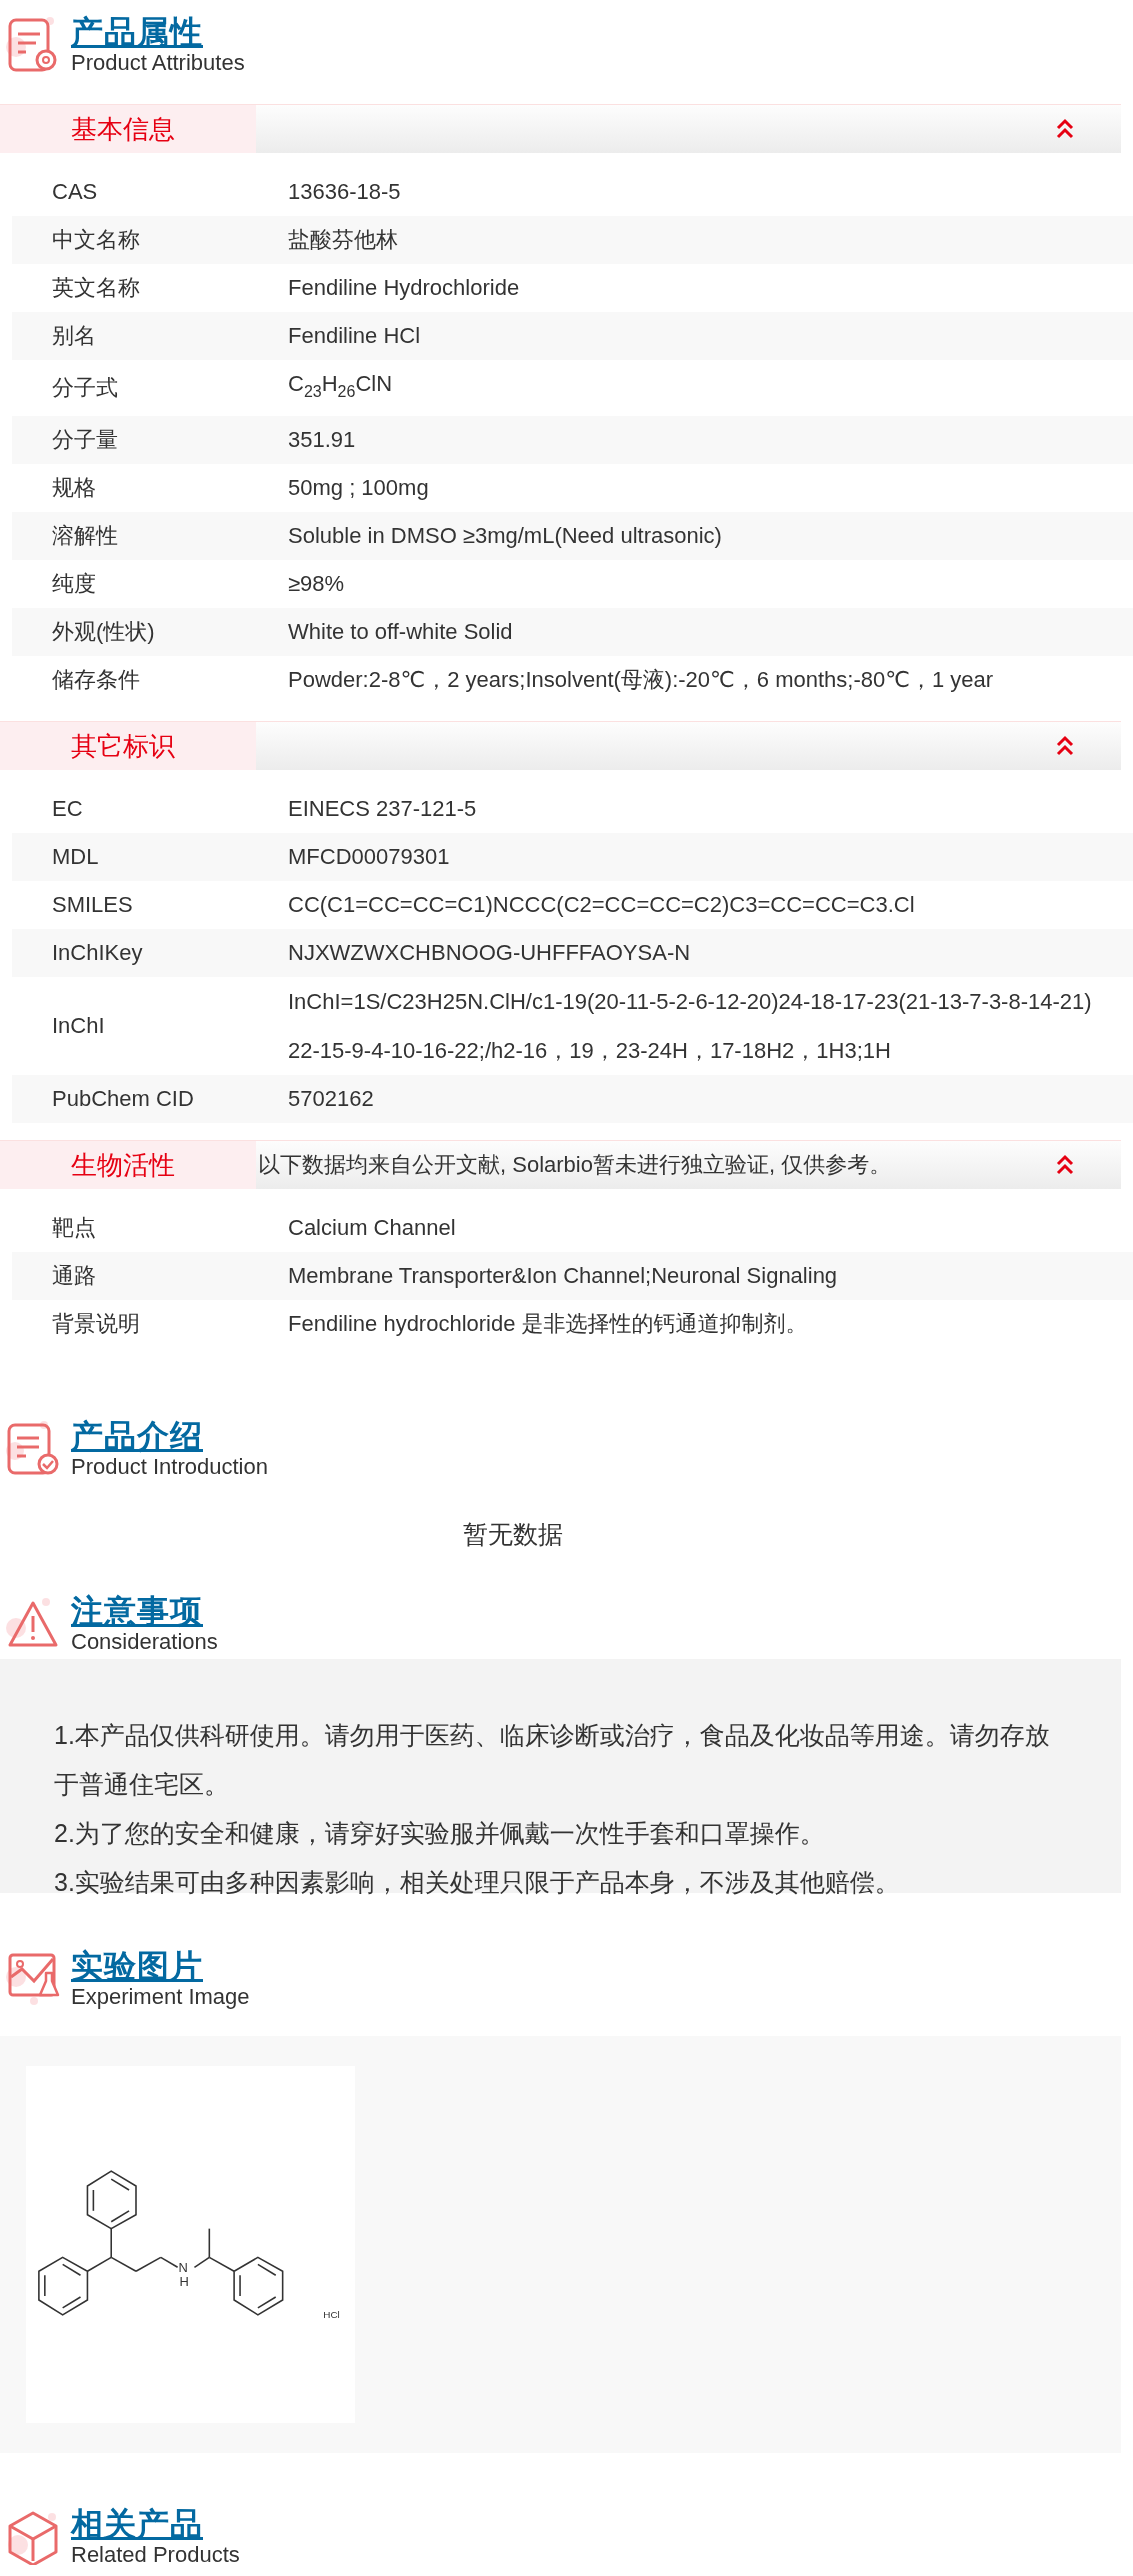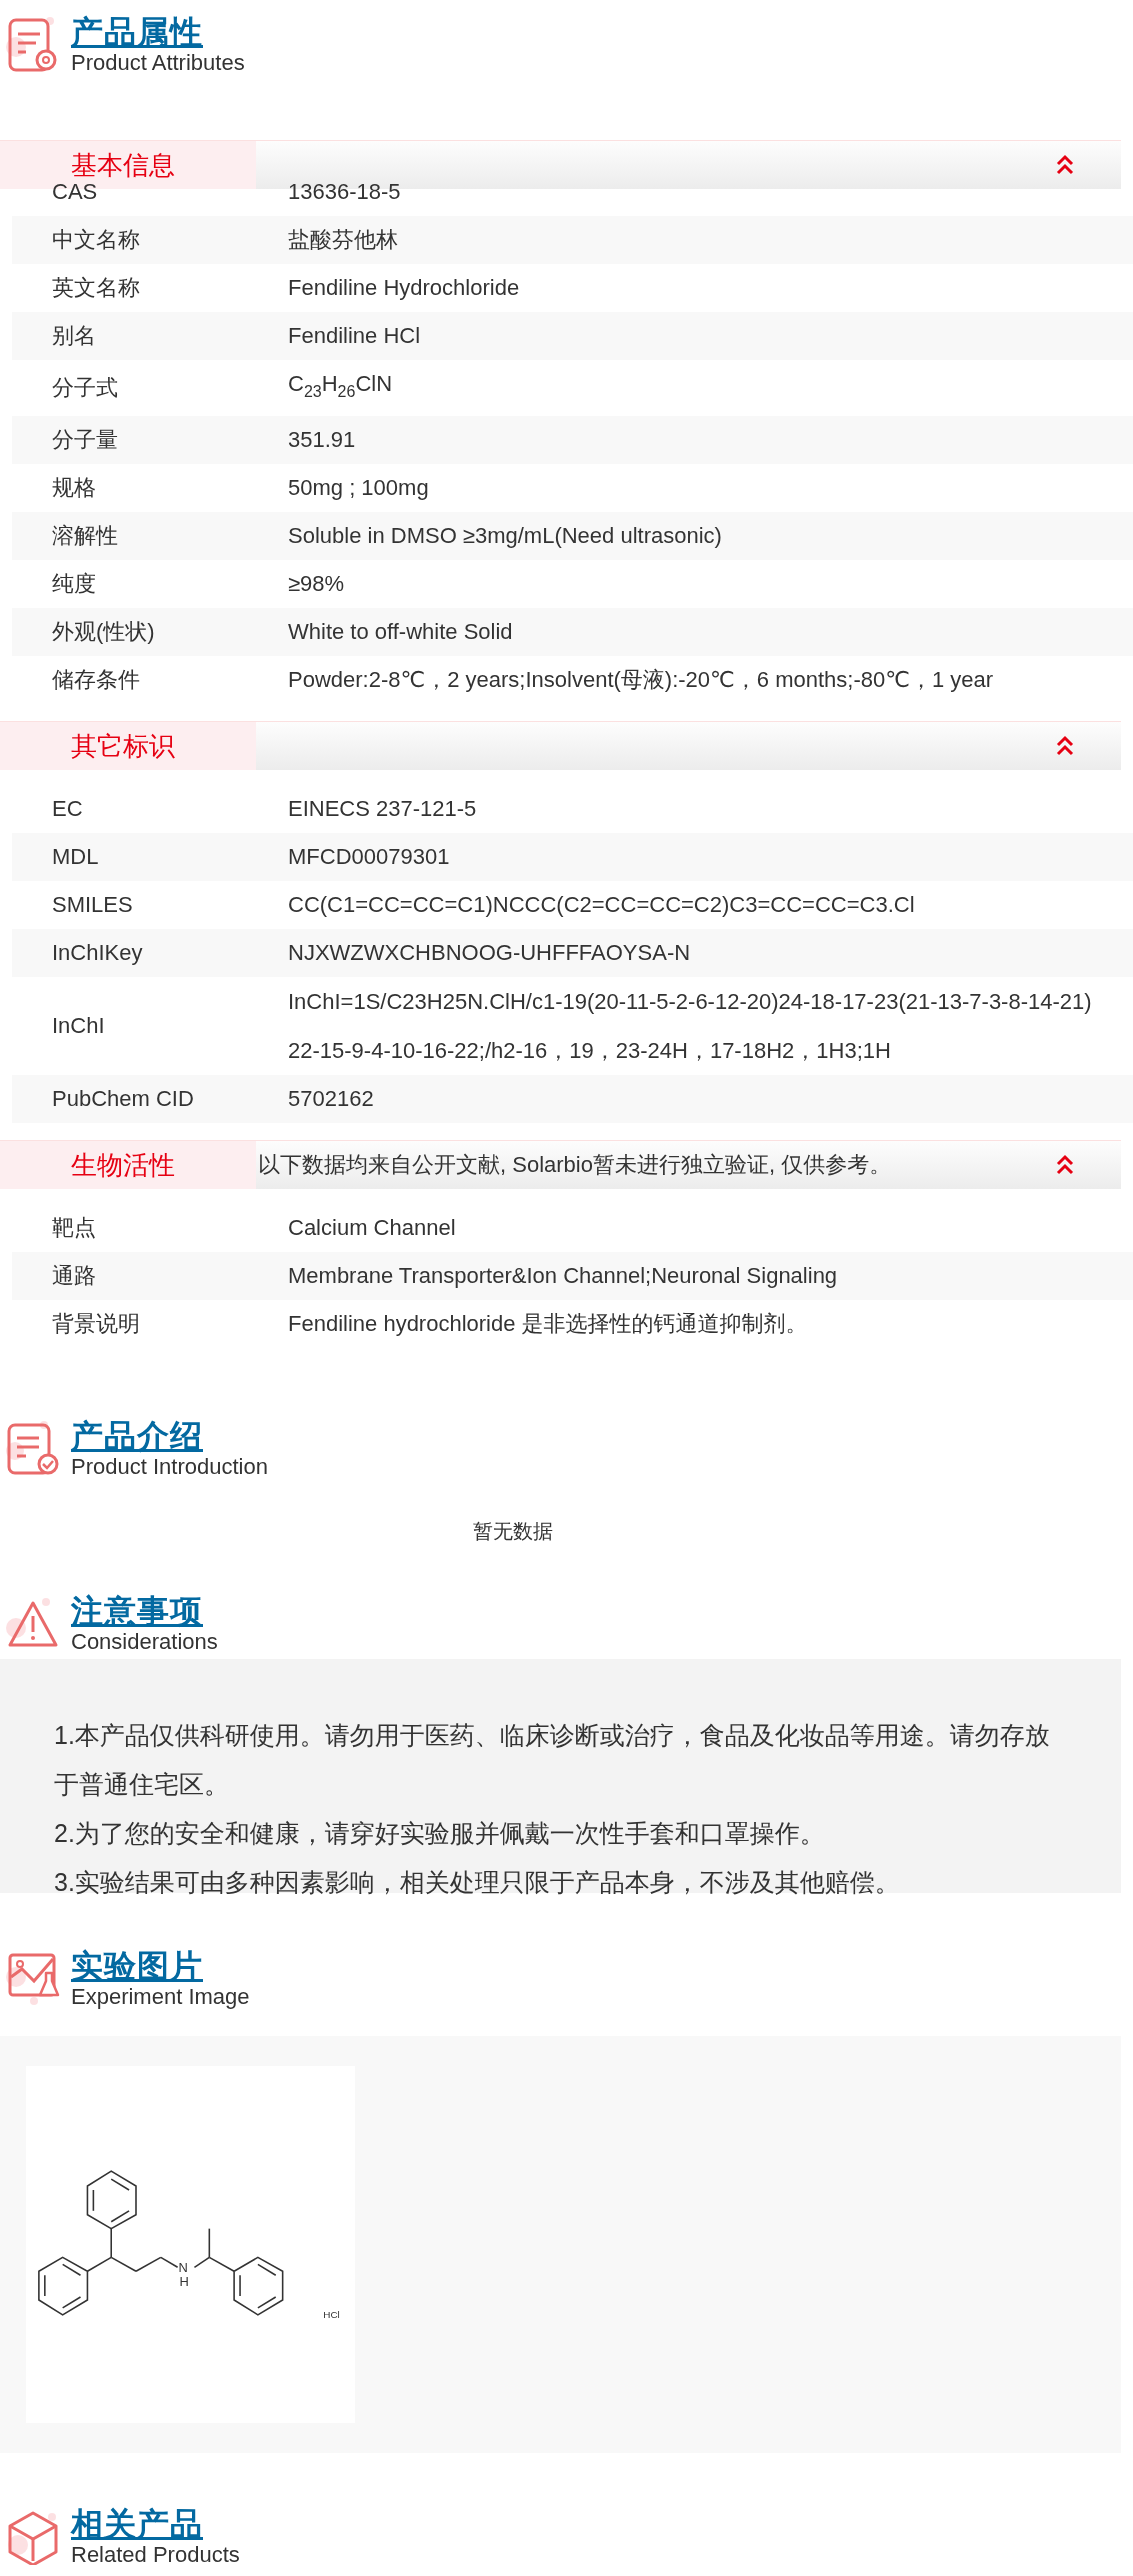--- a/index.html
+++ b/index.html
@@ -40,21 +40,21 @@
     
     .rows { position: absolute; left: 0; width: 1121px; padding-left: 12px; }
     .row { position: relative; width: 1121px; min-height: 48px; display: flex; align-items: center; }
     .row:nth-child(even) { background: #f8f8f8; }
     .row .k { position: absolute; left: 40px; font-size: 22px; color: #333; white-space: nowrap; }
     .row .v { margin-left: 276px; font-size: 22px; color: #333; line-height: 48px; padding-right: 40px; }
     .row.tall { min-height: 56px; }
     .row.multi .v { line-height: 49px; padding-top: 0; }
     .row .v sub { font-size: 16px; vertical-align: -6px; }
 
-    .empty { position: absolute; left: 0; width: 1026px; text-align: center; font-size: 20px; color: #333; }
+    .empty { position: absolute; left: 0; width: 1026px; text-align: center; font-size: 25px; color: #333; }
 
     .notice {
       position: absolute; left: 0; top: 1659px; width: 1121px; height: 234px;
       background: #f3f3f3; padding: 52px 54px 0 54px;
     }
     .notice p { font-size: 25px; line-height: 49px; color: #333; }
 
     .exp-panel {
       position: absolute; left: 0; top: 2036px; width: 1121px; height: 417px; background: #f8f8f8;
     }
@@ -75,21 +75,21 @@
       <line x1="12" y1="26" x2="30" y2="26" stroke="#e96a6a" stroke-width="3"></line>
       <line x1="12" y1="35" x2="20" y2="35" stroke="#e96a6a" stroke-width="3"></line>
       <circle cx="40" cy="43" r="9" fill="#fff" stroke="#e96a6a" stroke-width="3"></circle>
       <circle cx="40" cy="43" r="3" fill="none" stroke="#e96a6a" stroke-width="2"></circle>
     </svg>
   </span>
   <span class="cn">产品属性</span>
   <span class="en">Product Attributes</span>
 </div>
 
-<div class="bar" style="top:104px;margin-top:36px;">
+<div class="bar" style="top:104px;">
   <div class="bar-label">基本信息</div>
   <span class="collapse">
     <svg width="24" height="24" viewBox="0 0 24 24">
         <polyline points="5,11 12,4 19,11" fill="none" stroke="#e60012" stroke-width="3"></polyline>
         <polyline points="5,20 12,13 19,20" fill="none" stroke="#e60012" stroke-width="3"></polyline>
       </svg>
   </span>
 </div>
 
 <div class="rows" style="top:168px;">

